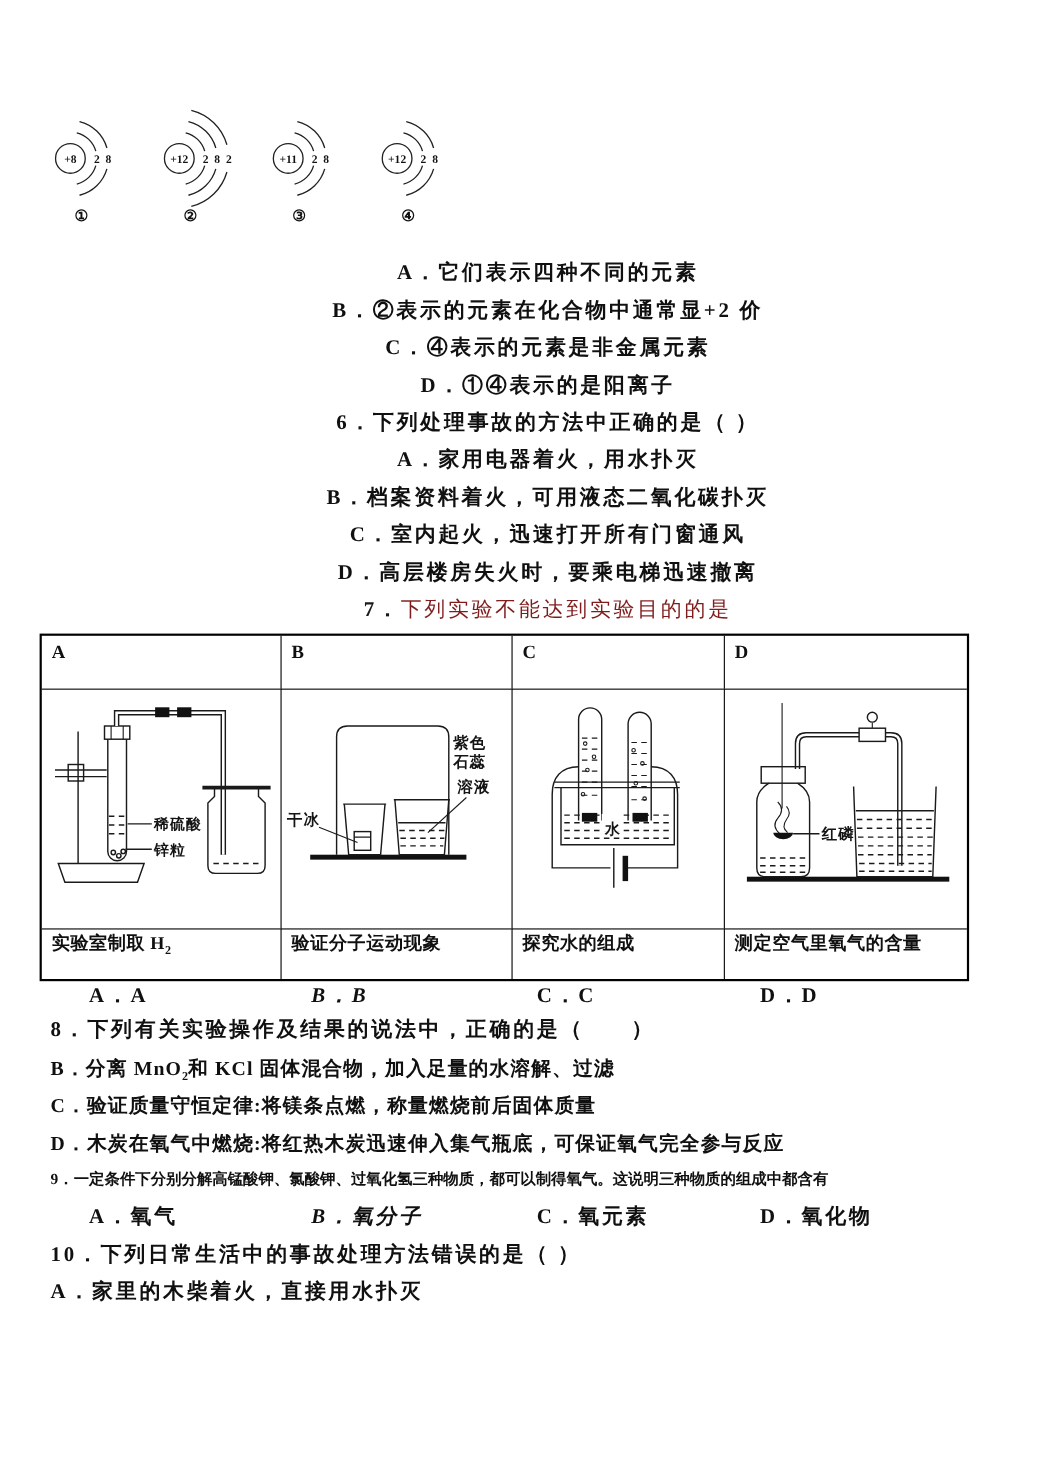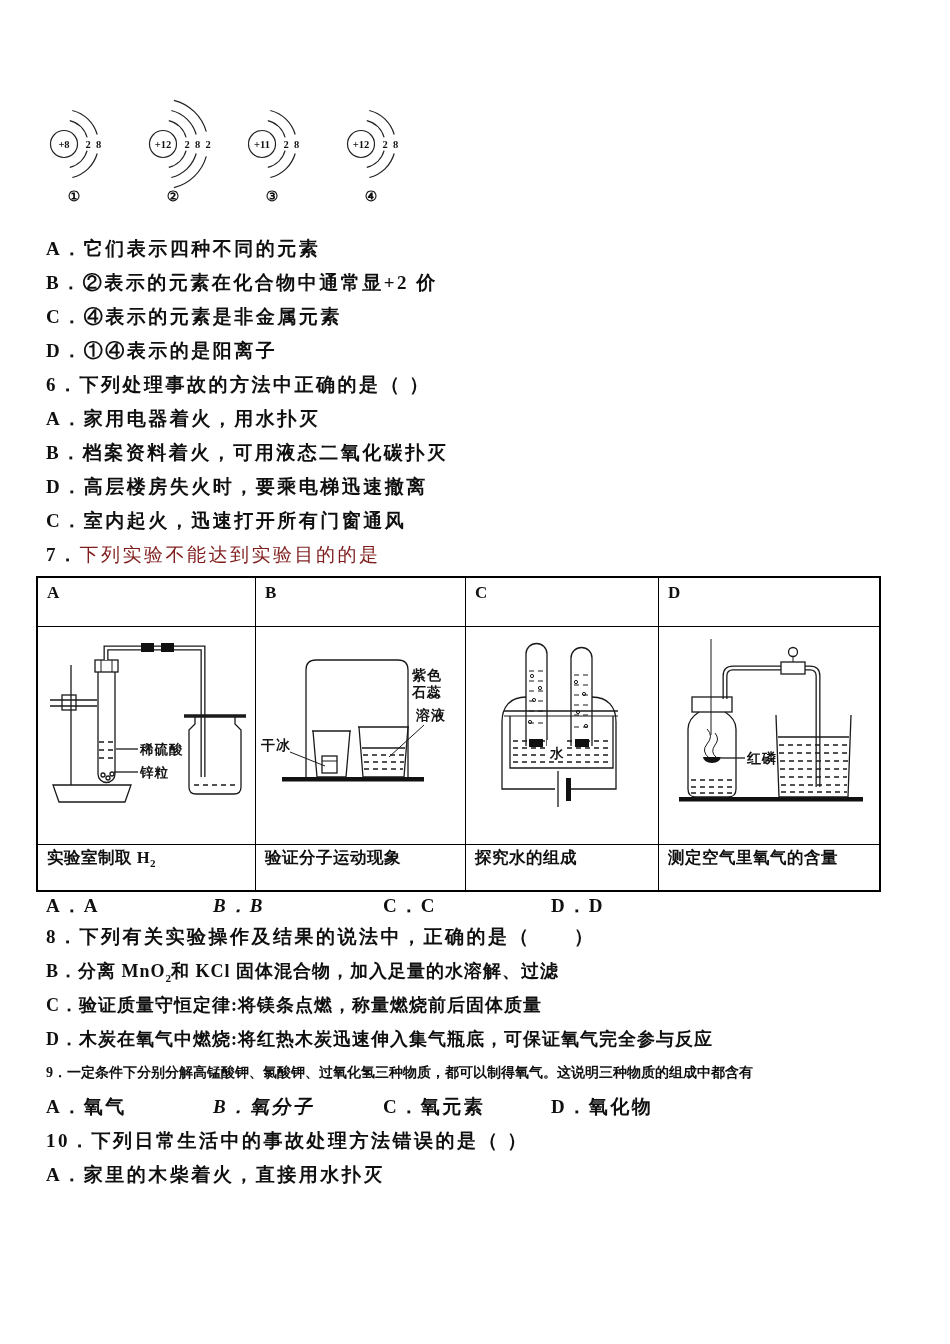--- a/index.html
+++ b/index.html
@@ -5,29 +5,29 @@
   html,body{margin:0;padding:0;background:#ffffff;}
   body{width:950px;height:1344px;font-family:"Liberation Serif","DejaVu Serif",serif;color:#101010;}
   .page{position:relative;width:950px;height:1344px;overflow:hidden;background:#fff;}
 
   
   .atoms{margin:92px 0 0 40px;display:flex;gap:4px;height:115px;}
 
   
   .line{height:34px;line-height:34px;padding-left:46px;font-size:19px;font-weight:700;
         letter-spacing:2.5px;white-space:nowrap;}
-  .block1{margin-top:25px;}
+  .block1{margin-top:25px;text-align:center;}
   .q7-text{font-weight:400;color:#7f1d1d;}
   .q7-num{font-weight:700;color:#181818;}
   .stem-q9{font-size:14px;letter-spacing:0;}
   .tight{font-size:18px;letter-spacing:1px;}
   sub{font-size:11px;letter-spacing:0;}
 
   
-  .slot{display:inline-block;}
+  .slot{display:inline-block;margin-left:35px;}
   .slot-1{width:167px;} .slot-2{width:170px;font-style:italic;} .slot-3{width:168px;}
   .ansrow{height:28px;line-height:28px;}
 
   
   .exp-table{margin:4px 0 0 36px;width:845px;border:2px solid #000;box-sizing:border-box;}
   .trow{display:grid;grid-template-columns:217px 210px 193px 221px;}
   .tcell{border-left:1px solid #000;box-sizing:border-box;overflow:hidden;}
   .tcell:first-child{border-left:none;}
   .timgs .tcell,.tcaps .tcell{border-top:1px solid #000;}
   .thead .tcell{height:48px;padding:5px 0 0 9px;font-size:17px;font-weight:700;}
@@ -104,22 +104,22 @@
     </div>
 
   <div class="block1">
     <div class="line">A．它们表示四种不同的元素</div>
     <div class="line">B．②表示的元素在化合物中通常显+2 价</div>
     <div class="line">C．④表示的元素是非金属元素</div>
     <div class="line">D．①④表示的是阳离子</div>
     <div class="line">6．下列处理事故的方法中正确的是（ ）</div>
     <div class="line">A．家用电器着火，用水扑灭</div>
     <div class="line">B．档案资料着火，可用液态二氧化碳扑灭</div>
+    <div class="line">C．室内起火，迅速打开所有门窗通风</div>
     <div class="line">D．高层楼房失火时，要乘电梯迅速撤离</div>
-    <div class="line">C．室内起火，迅速打开所有门窗通风</div>
     <div class="line"><span class="q7-num">7．</span><span class="q7-text">下列实验不能达到实验目的的是</span></div>
   </div>
 
   <div class="exp-table">
     <div class="trow thead">
       <div class="tcell">A</div>
       <div class="tcell">B</div>
       <div class="tcell">C</div>
       <div class="tcell">D</div>
     </div>

